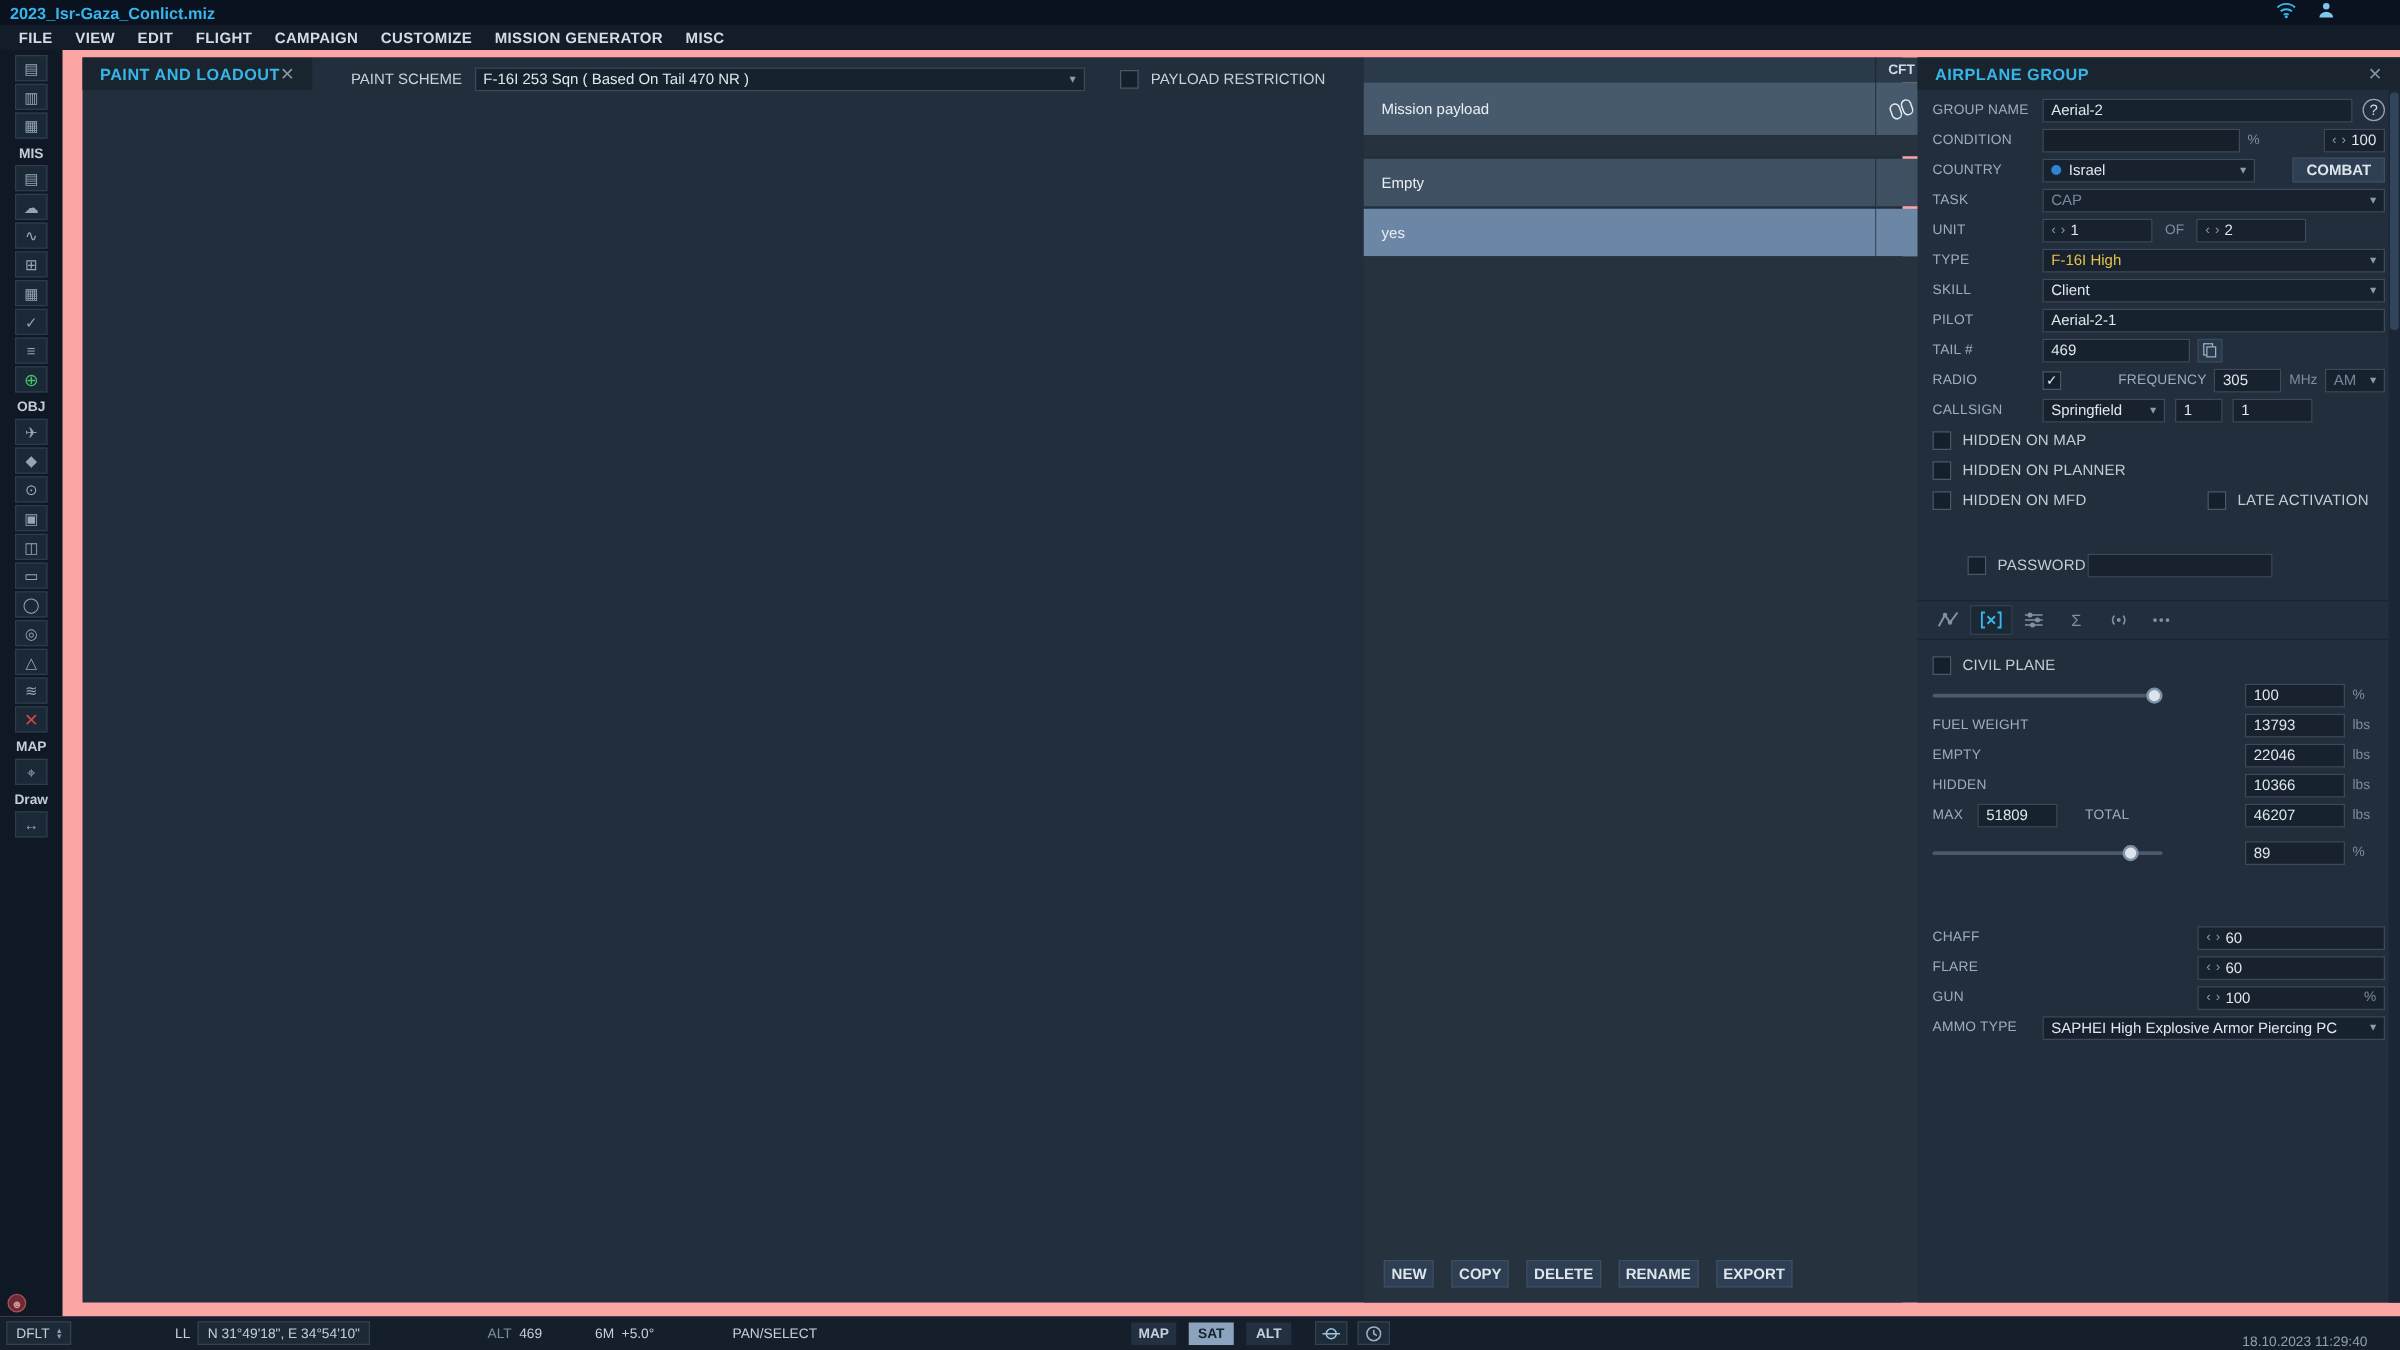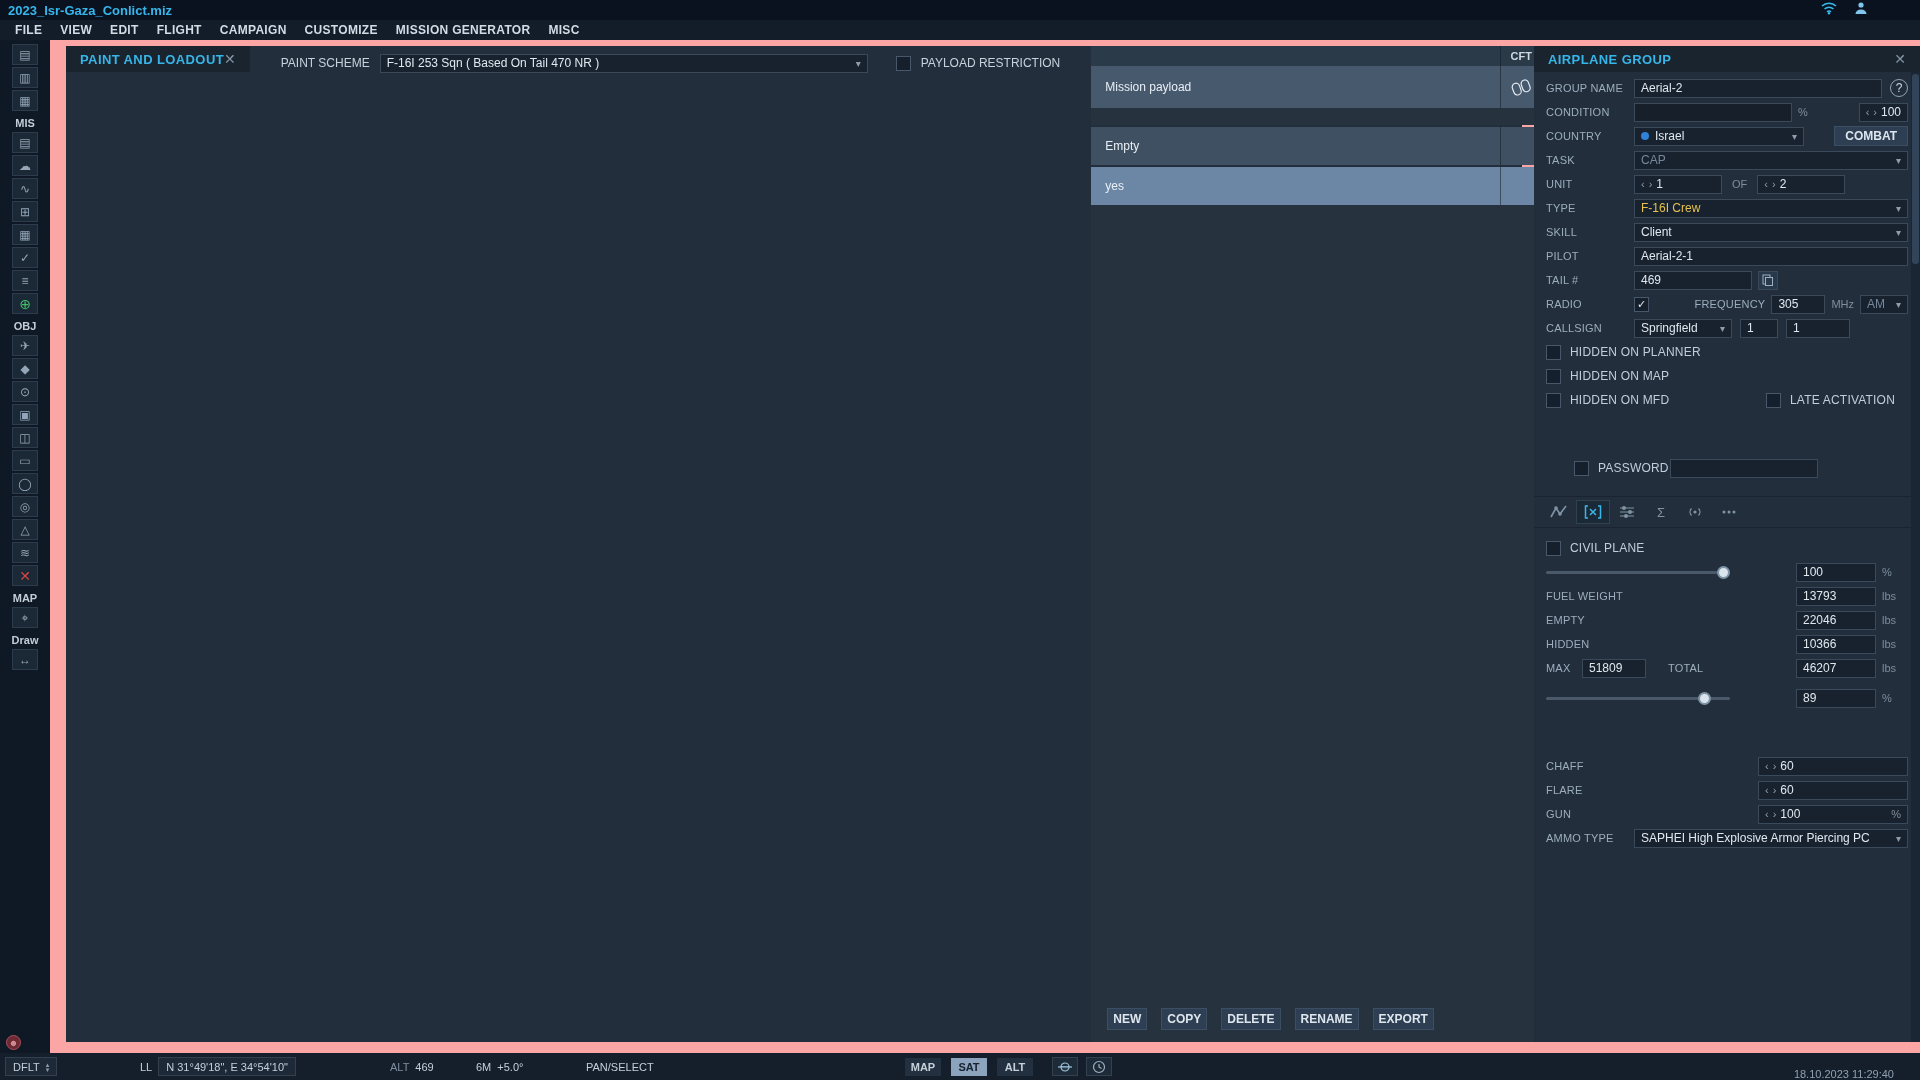--- a/index.html
+++ b/index.html
@@ -470,21 +470,21 @@
       <div class="spin" style="width:88px;">
         <span class="ch">‹</span>
           <span class="ch">›</span>
         <span>2</span>
       </div>
     </div>
 
     <div class="gp-row">
       <span class="gp-label">TYPE</span>
       <div class="tb dd grow yellowtext">
-          <span>F-16I Crew</span>
+          <span>F-16I High</span>
         </div>
     </div>
 
     <div class="gp-row">
       <span class="gp-label">SKILL</span>
       <div class="tb dd grow">
           <span>Client</span>
         </div>
     </div>
 
@@ -530,35 +530,35 @@
       <div class="tb" style="width:38px; margin-left:8px;">
           <span>1</span>
         </div>
       <div class="tb" style="width:64px; margin-left:8px;">
           <span>1</span>
         </div>
     </div>
 
     <div class="gp-row">
       <span class="cb"></span>
+      <span class="gp-label" style="width:auto; margin-left:9px; color:#c2cdd8; font-size:12px;">HIDDEN ON MAP</span>
+    </div>
+    <div class="gp-row">
+      <span class="cb"></span>
       <span class="gp-label" style="width:auto; margin-left:9px; color:#c2cdd8; font-size:12px;">HIDDEN ON PLANNER</span>
-    </div>
-    <div class="gp-row">
-      <span class="cb"></span>
-      <span class="gp-label" style="width:auto; margin-left:9px; color:#c2cdd8; font-size:12px;">HIDDEN ON MAP</span>
     </div>
     <div class="gp-row">
       <span class="cb"></span>
       <span class="gp-label" style="width:auto; margin-left:9px; color:#c2cdd8; font-size:12px;">HIDDEN ON MFD</span>
       <div class="spacer"></div>
       <span class="cb"></span>
       <span class="gp-label" style="width:118px; margin-left:9px; color:#c2cdd8; font-size:12px;">LATE ACTIVATION</span>
     </div>
 
-    <div class="gp-row" style="margin-top:44px;padding-left:40px;">
+    <div class="gp-row" style="margin-top:28px;padding-left:40px;">
       <span class="cb"></span>
       <span class="gp-label" style="width:72px; margin-left:9px; color:#c2cdd8; font-size:12px;">PASSWORD</span>
       <div class="tb" style="width:148px;"></div>
     </div>
 
     <div class="tabs" id="gp-tabs">
         <div class="tab">
           <svg width="18" height="16" viewBox="0 0 18 16">
             <path d="M1,13 L6,4 L10,10 L16,2" fill="none" stroke="currentColor" stroke-width="1.6"></path>
             <circle cx="6" cy="4" r="1.8" fill="currentColor"></circle>

